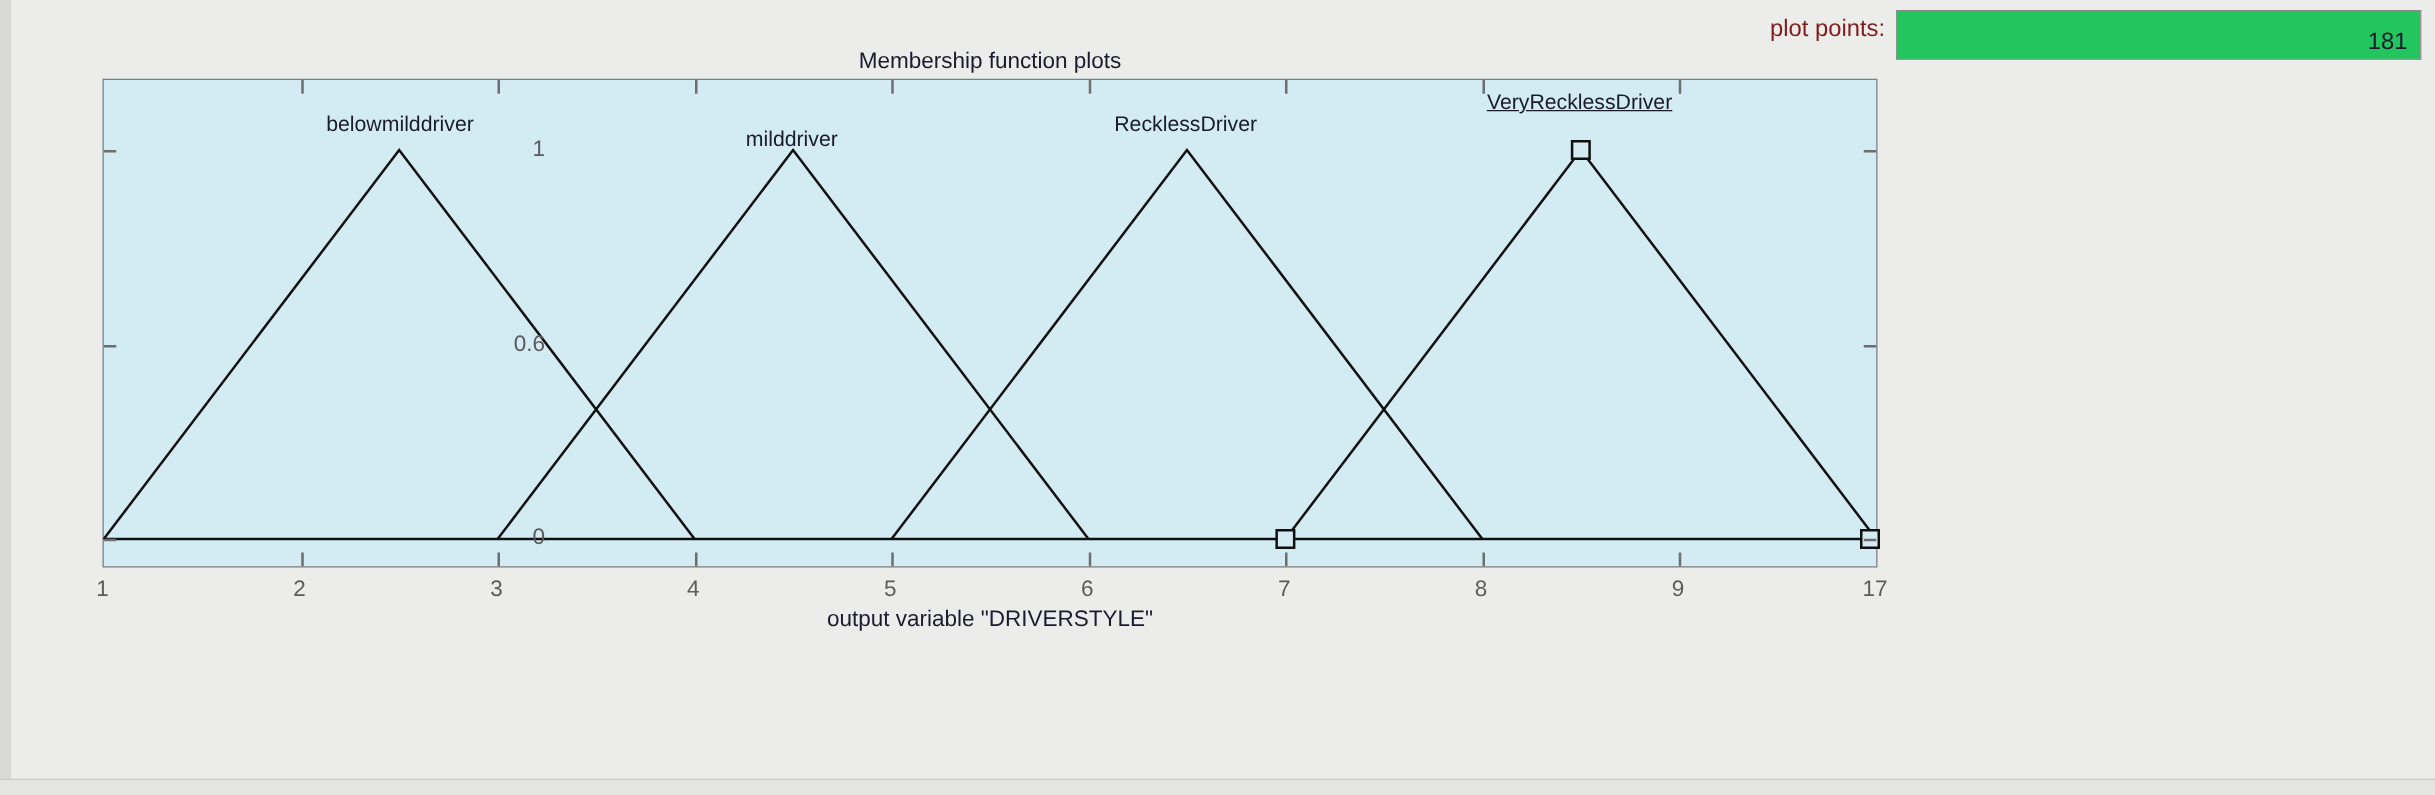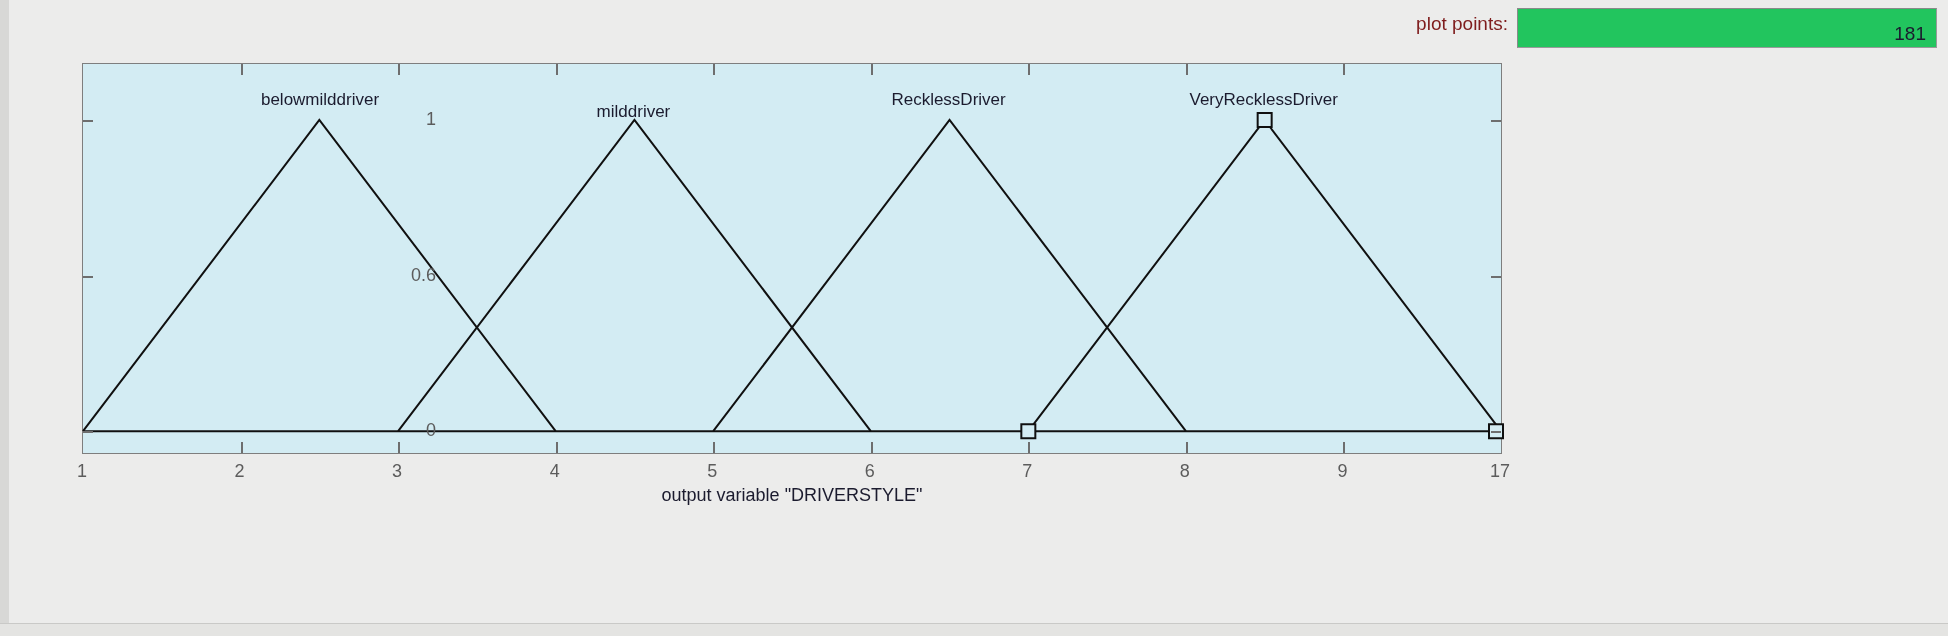--- a/index.html
+++ b/index.html
@@ -170,20 +170,21 @@
 
 <div id="app">
 
   <div class="left-edge"></div>
 
   <div class="plotpoints-label">plot points:</div>
   <div class="plotpoints-field">
     <div class="plotpoints-value">181</div>
   </div>
 
+  <div class="chart-title">Membership function plots</div>
 
   <div class="plot-frame">
     <div class="plot-inner" id="plot-inner">
       <svg class="mf-svg" id="mf-svg" viewBox="0 0 1418 389" preserveAspectRatio="none">
           <line x1="0" y1="367.216" x2="1418" y2="367.216" stroke="#101010" stroke-width="2" vector-effect="non-scaling-stroke"></line>
           <polyline points="0,367.216 236.33333333333331,56.01599999999996 472.66666666666663,367.216" fill="none" stroke="#101010" stroke-width="2" vector-effect="non-scaling-stroke"></polyline>
           <polyline points="315.1111111111111,367.216 551.4444444444445,56.01599999999996 787.7777777777778,367.216" fill="none" stroke="#101010" stroke-width="2" vector-effect="non-scaling-stroke"></polyline>
           <polyline points="630.2222222222222,367.216 866.5555555555557,56.01599999999996 1102.888888888889,367.216" fill="none" stroke="#101010" stroke-width="2" vector-effect="non-scaling-stroke"></polyline>
           <polyline points="945.3333333333333,367.216 1181.6666666666667,56.01599999999996 1418,367.216" fill="none" stroke="#101010" stroke-width="2" vector-effect="non-scaling-stroke"></polyline>
           <rect x="938.3333333333333" y="360.216" width="14" height="14" fill="#d3ecf3" stroke="#101010" stroke-width="2" vector-effect="non-scaling-stroke"></rect>
@@ -231,19 +232,19 @@
       <div class="xlabel" style="left: 1027.33px;">7</div>
       <div class="xlabel" style="left: 1184.89px;">8</div>
       <div class="xlabel" style="left: 1342.44px;">9</div>
       <div class="xlabel" style="left: 1500px;">17</div>
     </div>
 
   <div id="mf-labels">
       <div class="mf-label" style="left: 320px; position: absolute; top: 90px;">belowmilddriver</div>
       <div class="mf-label" style="left: 633.444px; position: absolute; top: 102px;">milddriver</div>
       <div class="mf-label" style="left: 948.556px; position: absolute; top: 90px;">RecklessDriver</div>
-      <div class="mf-label" style="left: 1263.67px; position: absolute; top: 90px;">VeryRecklessDriver</div>
+      <div class="mf-label" style="left: 1263.67px; position: absolute; top: 72px; text-decoration: underline;">VeryRecklessDriver</div>
     </div>
 
   <div class="axis-caption">output variable "DRIVERSTYLE"</div>
 
   <div class="bottom-band"></div>
 </div>
 
 </body></html>

